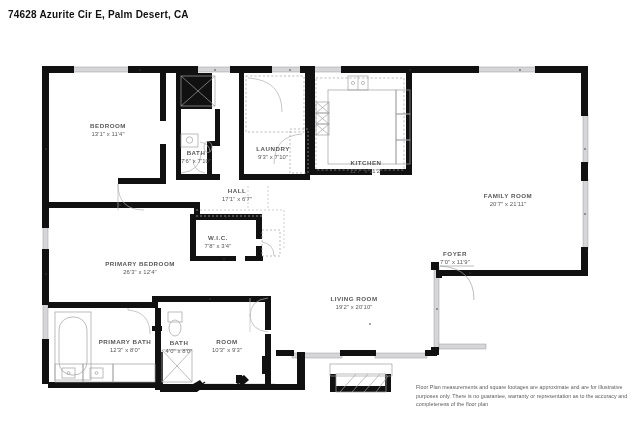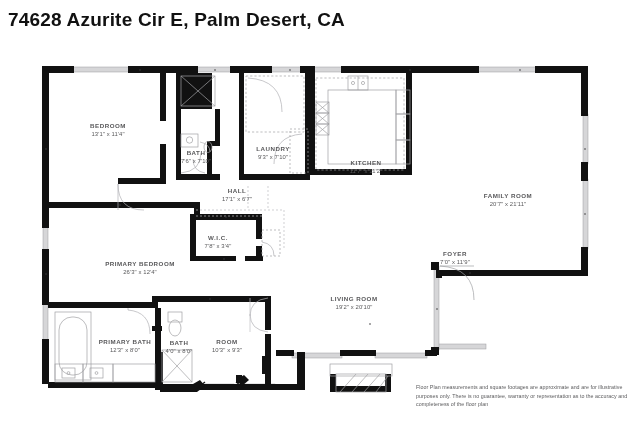--- a/index.html
+++ b/index.html
@@ -12,21 +12,21 @@
     width: 640px;
     height: 427px;
     position: relative;
     font-family: "Liberation Sans", sans-serif;
     overflow: hidden;
   }
   #page-title {
     position: absolute;
     left: 8px;
     top: 9px;
-    font-size: 19px;
+    font-size: 10px;
     font-weight: bold;
     color: #111111;
     letter-spacing: 0.2px;
     white-space: nowrap;
   }
   #plan-canvas {
     position: absolute;
     left: 0;
     top: 34px;
     width: 640px;

